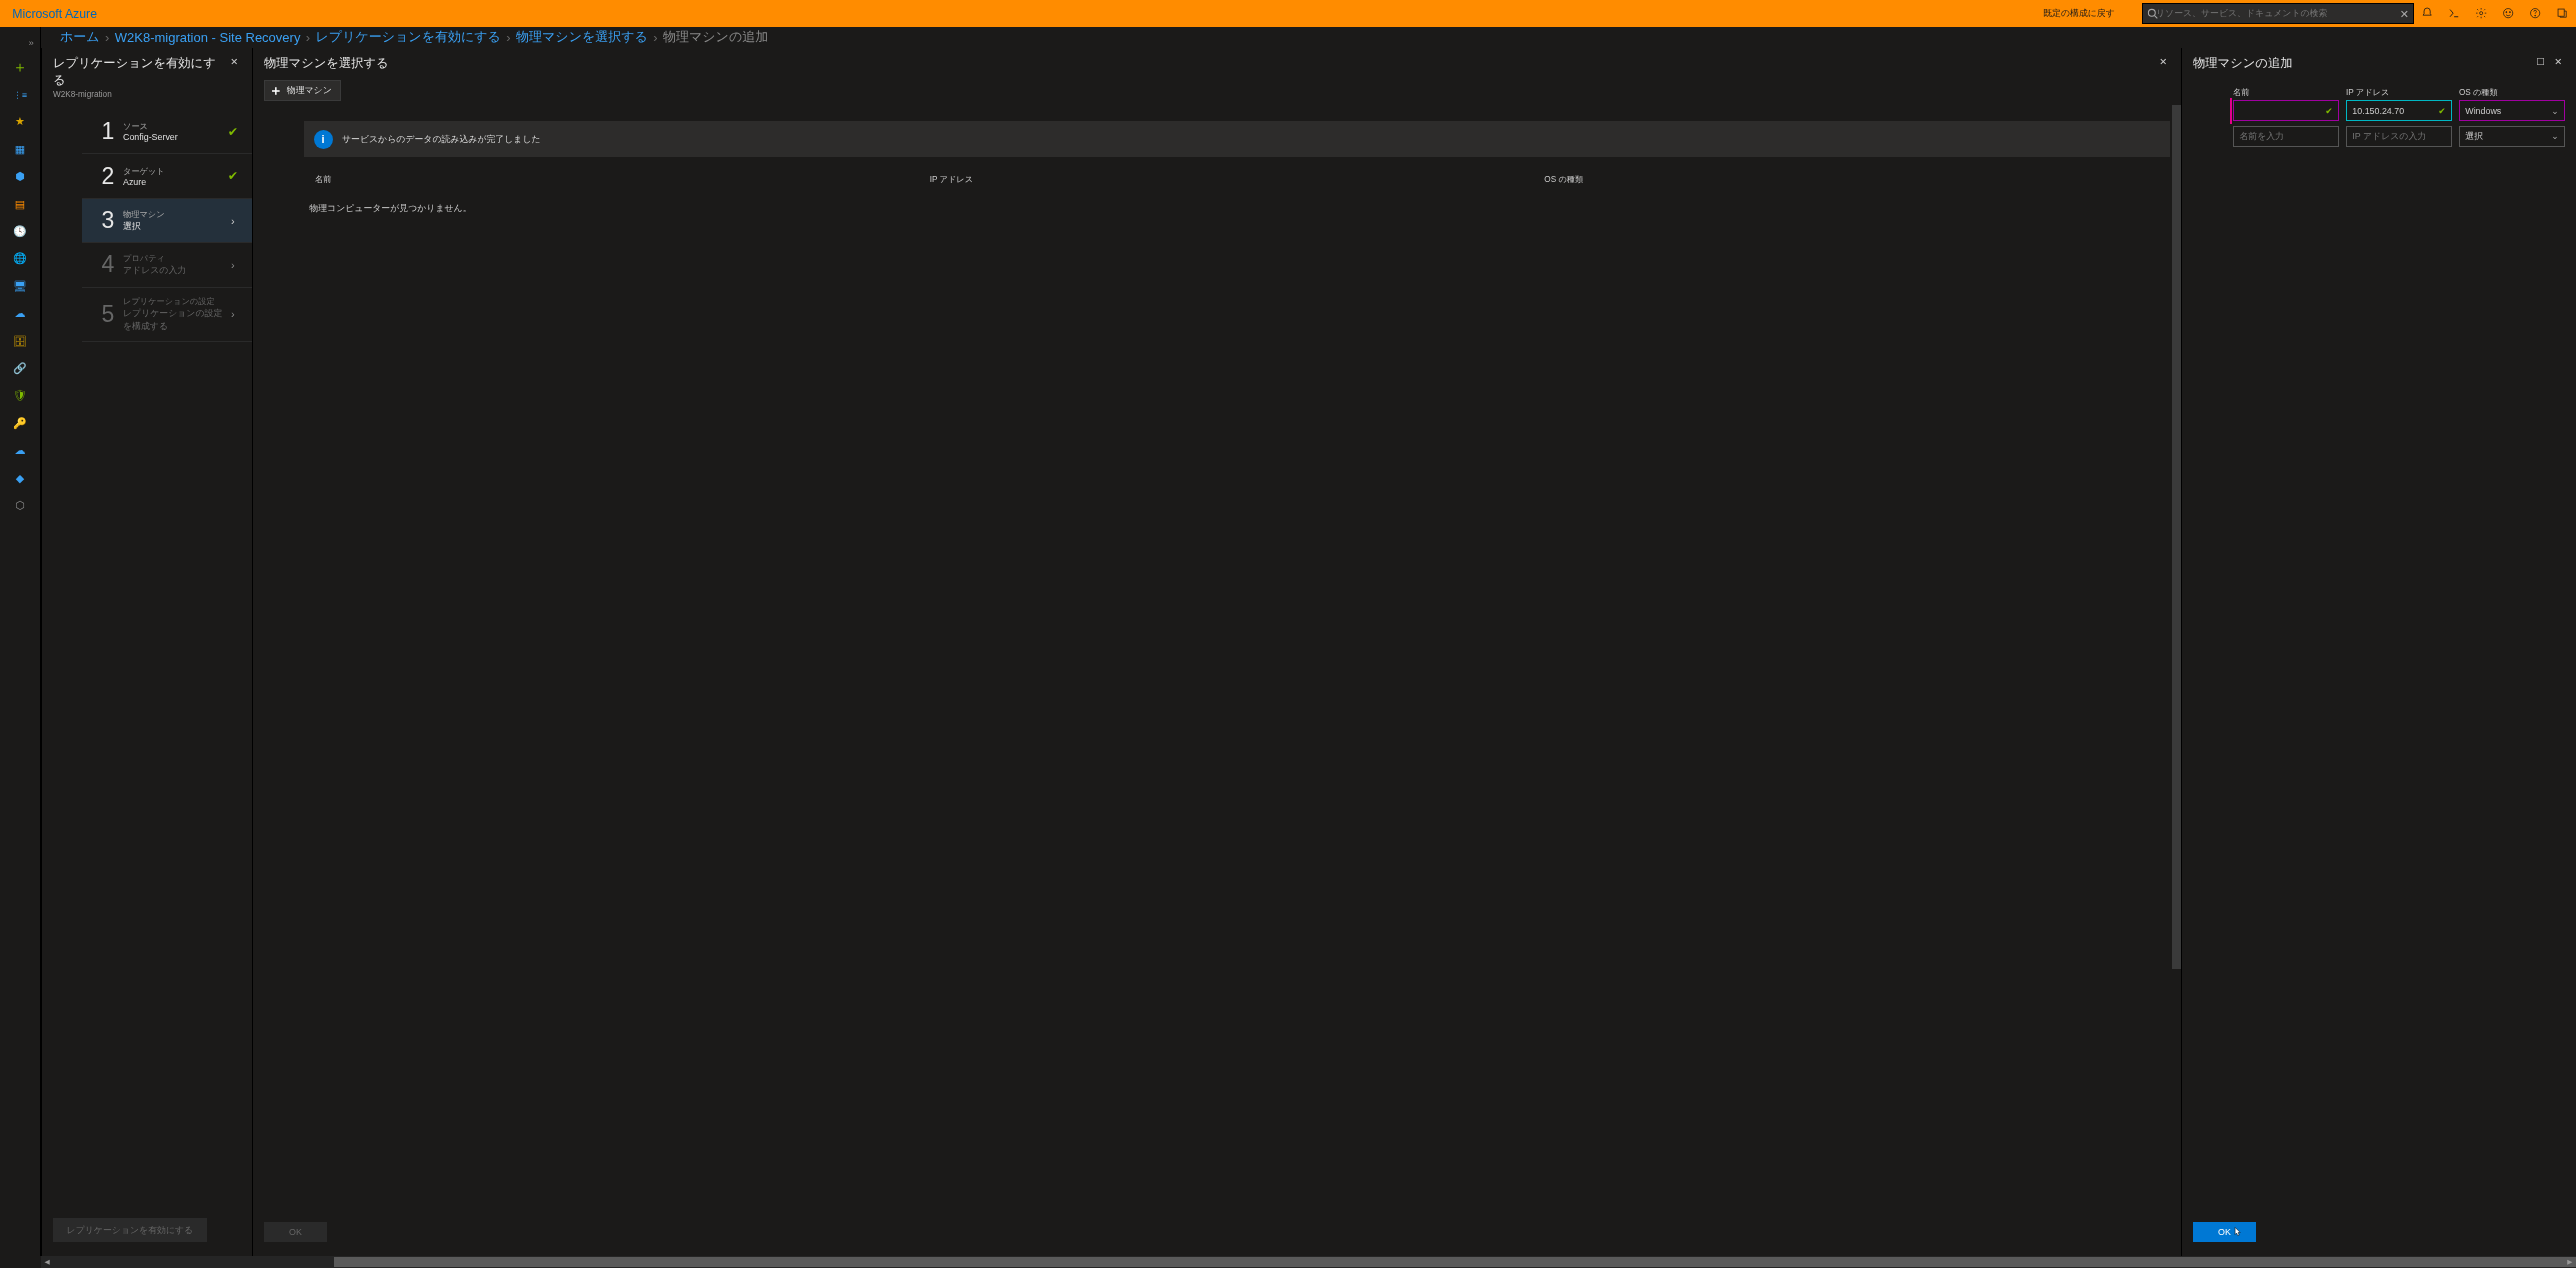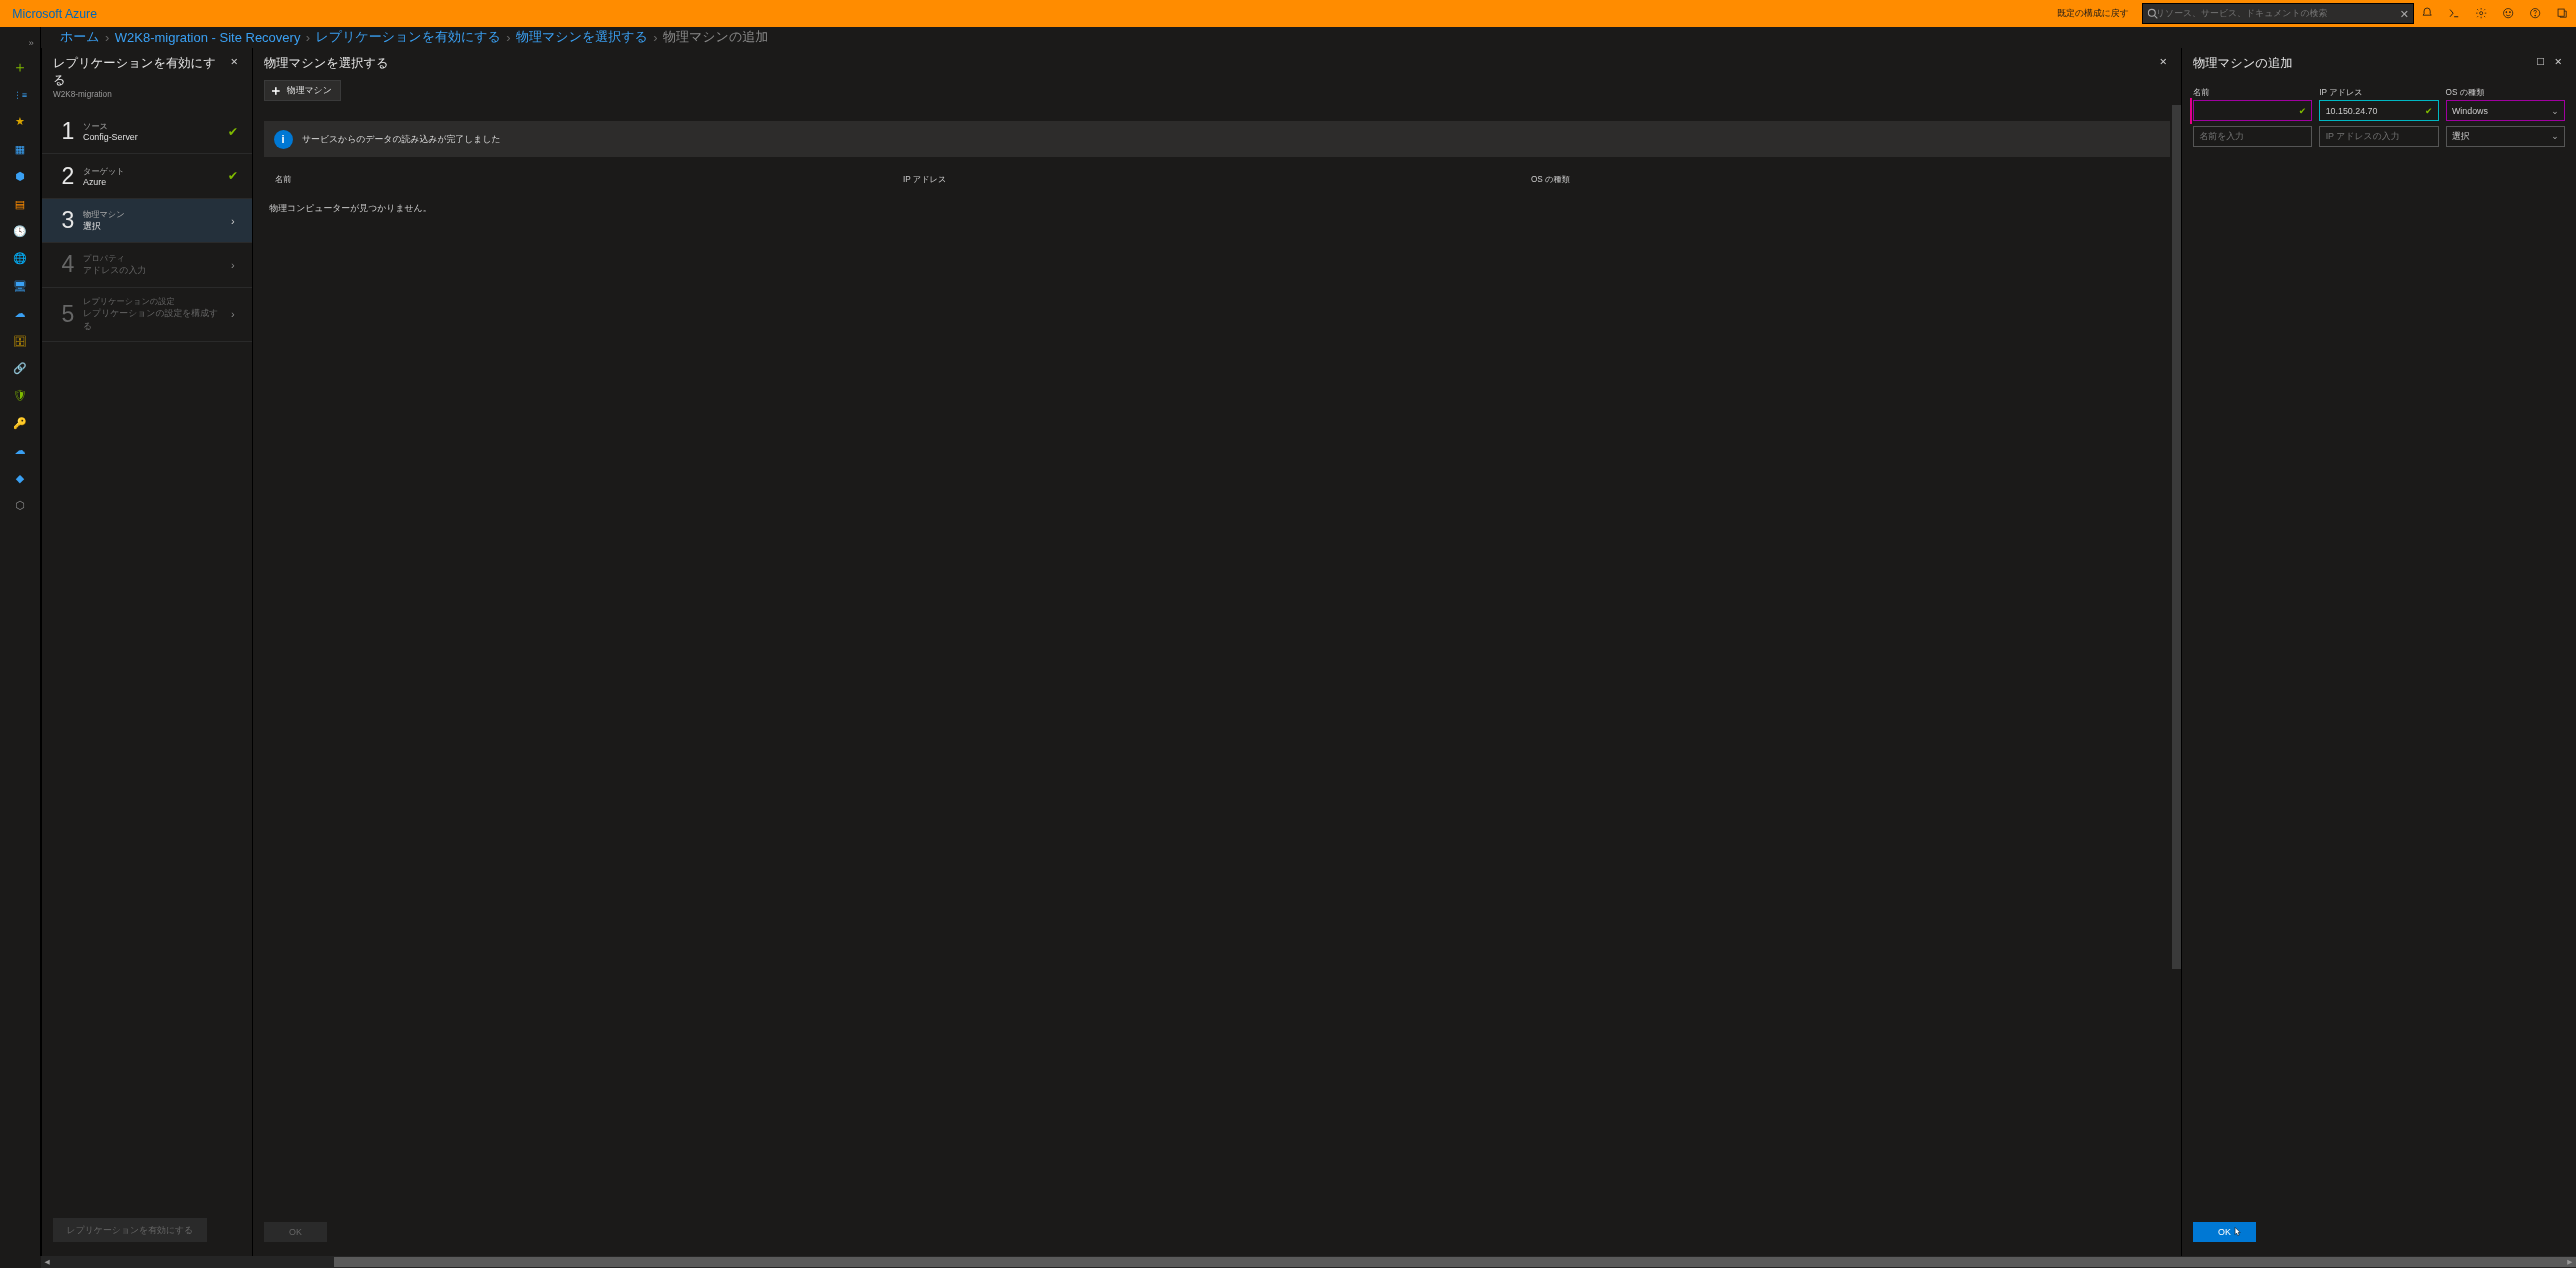--- a/index.html
+++ b/index.html
@@ -2,21 +2,21 @@
 <html style="font-size:11px"><head>
 <meta charset="utf-8">
 <style>
 * { margin: 0; padding: 0; box-sizing: border-box; font-family: "Segoe UI", "Meiryo", sans-serif; }
 html, body { width: 100%; height: 100%; background: #1b1a19; color: #e0e0e0; overflow: hidden; }
 
 
 .topbar { height: 27px; background: #ff8c00; display: flex; align-items: center; color: #0078d4; }
 .topbar .logo { font-size: 12.3px; font-weight: 400; color: #0066b8; padding: 0 12.3px; white-space: nowrap; }
 .topbar .center { flex: 1; display: flex; align-items: center; justify-content: flex-end; gap: 8.2px; }
-.topbar .reset-link { color: #1b1a19; font-size: 8.9px; margin-right: 5px; }
+.topbar .reset-link { color: #1b1a19; font-size: 8.9px; margin-right: 19px; }
 .topbar .searchbox { position: relative; width: 272px; height: 20.4px; background: #2d2c2b; border: 0.7px solid #000; display: flex; align-items: center; padding: 0 19px 0 13px; }
 .topbar .searchbox .mag { position: absolute; left: 4.1px; top: 3.4px; color: #aaa; }
 .topbar .searchbox input { background: transparent; border: none; color: #ccc; width: 100%; font-size: 8.9px; outline: none; }
 .topbar .searchbox .clr { position: absolute; right: 4.1px; top: 3.4px; color: #aaa; cursor: pointer; }
 .topbar .icons { display: flex; align-items: center; }
 .topbar .icons .ico { width: 27px; height: 27px; display: flex; align-items: center; justify-content: center; color: #1b1a19; font-size: 11.6px; }
 .topbar .icons .ico svg { stroke: #1b1a19; }
 
 
 .breadcrumb { height: 20.4px; background: #1b1a19; display: flex; align-items: center; padding-left: 60px; font-size: 13px; color: #888; }
@@ -37,21 +37,21 @@
 .blade1 { width: 211px; }
 .blade2 { flex: 1; min-width: 381px; }
 .blade3 { width: 395px; }
 
 .blade-header { padding: 6.8px 11px 4.1px 11px; display: flex; align-items: flex-start; }
 .blade-header .titles { flex: 1; }
 .blade-header .title { font-size: 12.3px; font-weight: 300; color: #e6e6e6; }
 .blade-header .subtitle { font-size: 8.2px; color: #999; margin-top: 1.4px; }
 .blade-header .actions { display: flex; gap: 4.1px; align-items: center; }
 .blade-header .close, .blade-header .max { color: #ccc; cursor: pointer; font-size: 9.5px; width: 13.6px; height: 13.6px; display:flex;align-items:center;justify-content:center;}
-.blade-body { flex: 1; overflow: auto; padding: 6.8px 0; position: relative; }
+.blade-body { flex: 1; overflow: auto; padding: 6.8px 0; position: relative; margin-left: 40px; }
 .blade-footer { padding: 9.5px 11px 13.6px 11px; }
 
 
 .step { display: flex; align-items: center; padding: 8.2px 11px; border-bottom: 0.7px solid #2a2a2a; cursor: pointer; }
 .step .num { font-size: 23px; font-weight: 200; color: #e6e6e6; width: 30px; text-align: center; }
 .step.dim .num { color: #666; }
 .step .labels { flex: 1; }
 .step .labels .lab1 { font-size: 8.2px; color: #aaa; }
 .step .labels .lab2 { font-size: 8.9px; color: #e0e0e0; }
 .step.dim .labels .lab1, .step.dim .labels .lab2 { color: #666; }

